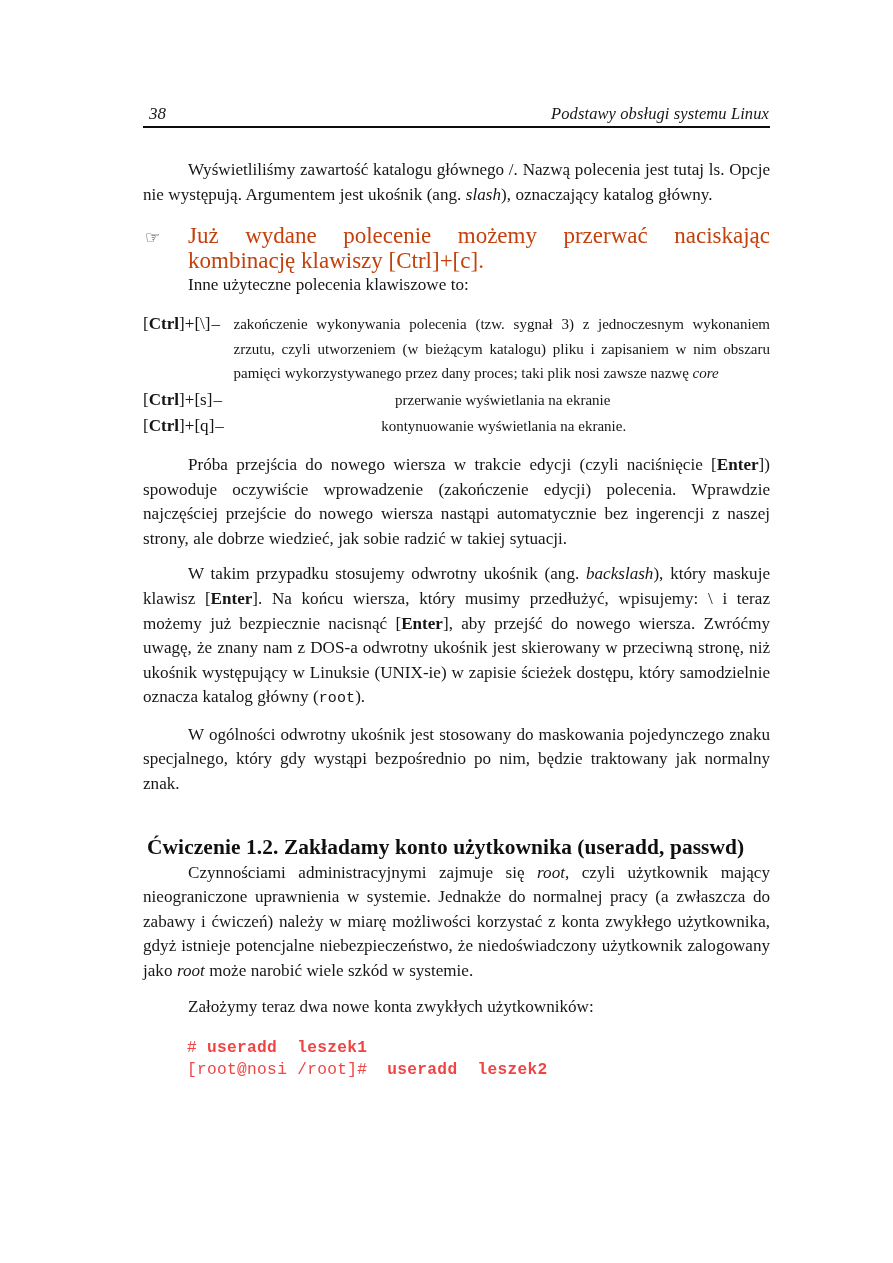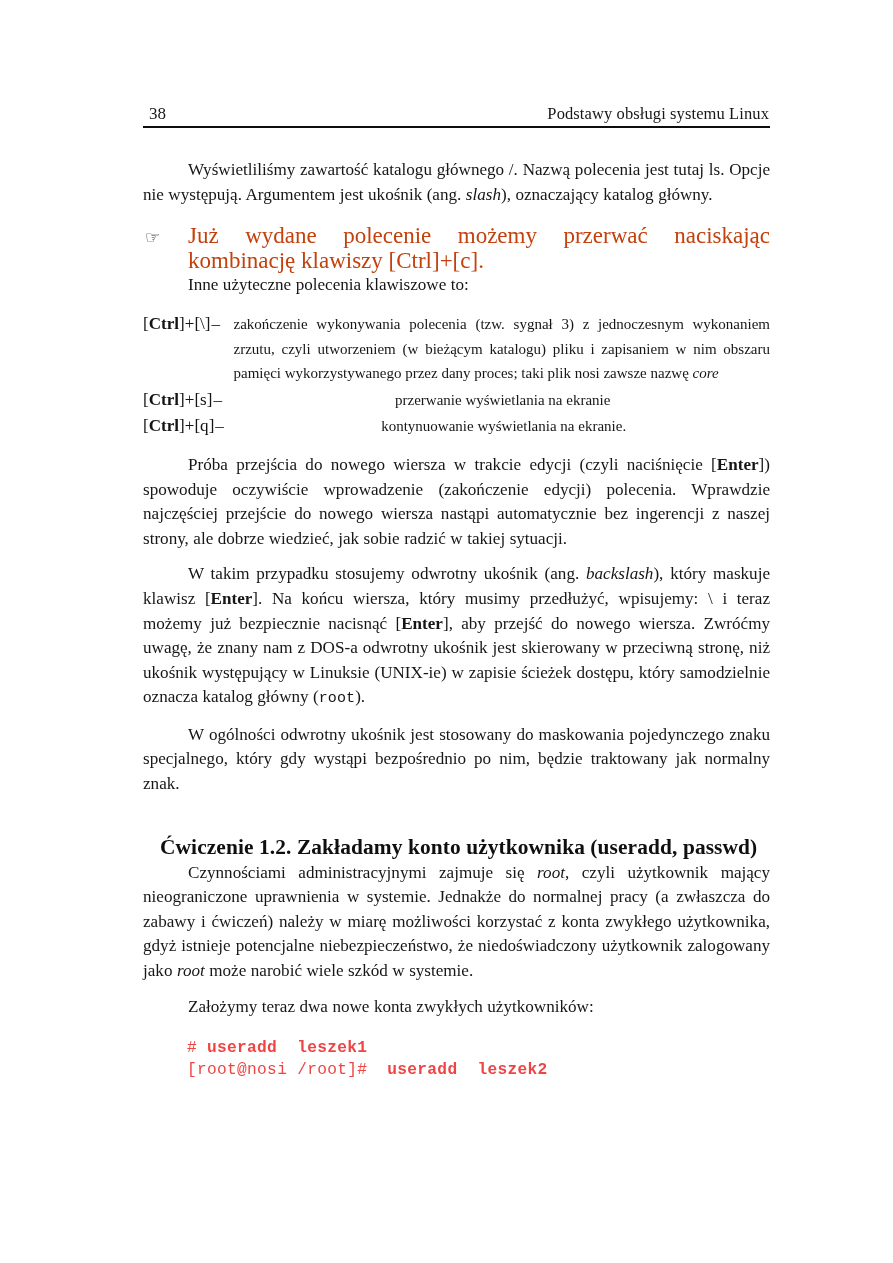--- a/index.html
+++ b/index.html
@@ -34,20 +34,21 @@
   }
 
   
   .runhead {
     display: flex;
     align-items: baseline;
     justify-content: space-between;
     font-size: 16.5px;
     letter-spacing: .1px;
     color: #171717;
+    font-style: italic;
   }
   .runhead .folio {
     font-size: 17px;
     padding-left: 6px;
   }
   .runhead .title {
     font-size: 16.5px;
     padding-right: 1px;
   }
   .rule {
@@ -140,21 +141,21 @@
   b.k { font-weight: 700; }
   i.term { font-style: italic; }
   code.mono {
     font-family: "Liberation Mono", "DejaVu Sans Mono", monospace;
     font-size: 15px;
     letter-spacing: .1px;
   }
 
   
   h2.exercise {
-    margin: 36px 0 0 17px;
+    margin: 36px 0 0 4px;
     font-size: 21.4px;
     line-height: 28px;
     font-weight: 700;
     letter-spacing: .1px;
     color: #0f0f0f;
     text-indent: 0;
   }
 
   .after-heading { margin-top: 21px; }
 

